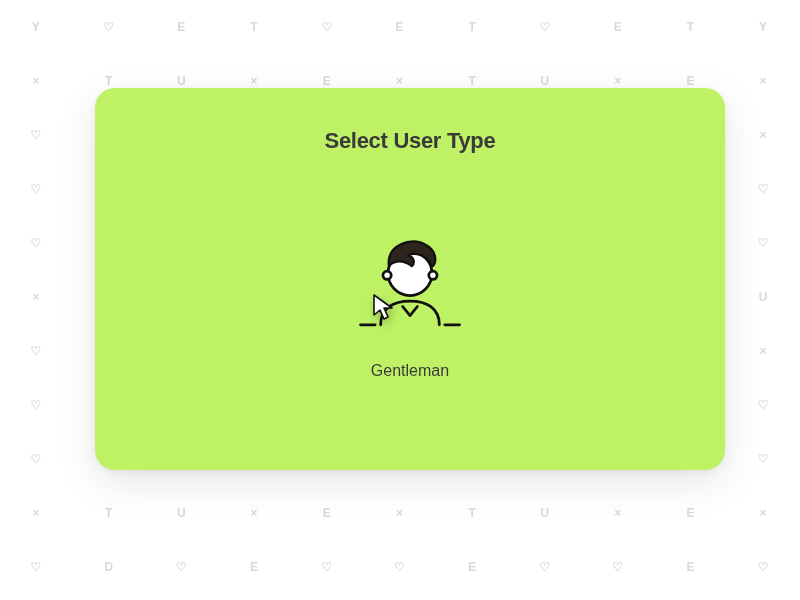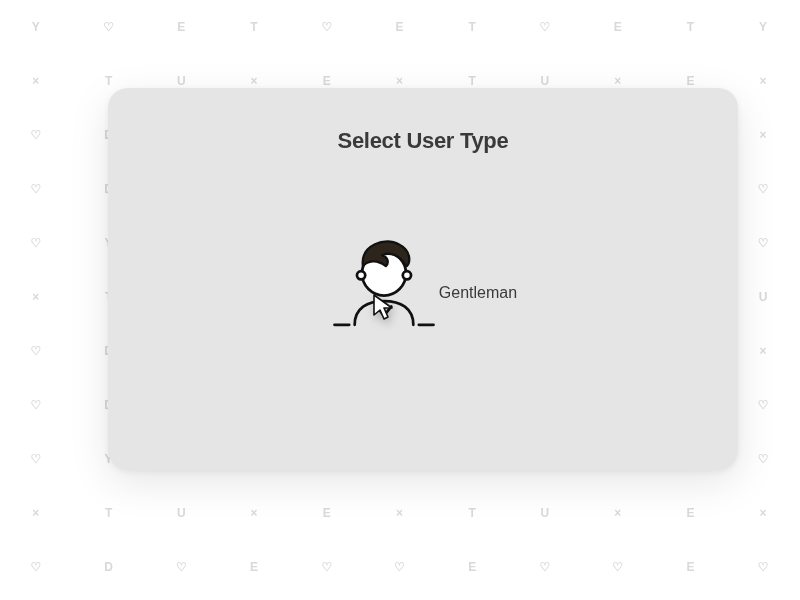--- a/index.html
+++ b/index.html
@@ -17,42 +17,42 @@
     color: #d9d9d9;
     font-weight: 700;
     font-size: 12px;
     letter-spacing: 1px;
   }
   .bg span {
     display: flex; align-items: center; justify-content: center;
   }
   .card {
     position: absolute;
-    left: 108px; top: 88px;
+    left: 95px; top: 88px;
     width: 630px; height: 382px;
-    background: #e5e5e5;
+    background: #bef264;
     border-radius: 20px;
     box-shadow: 0 12px 40px rgba(0,0,0,0.10), 0 2px 6px rgba(0,0,0,0.06);
     padding: 40px 40px 30px;
   }
   .title {
     text-align: center;
     font-size: 22px;
     font-weight: 800;
     color: #3a3a3a;
     letter-spacing: -0.3px;
   }
   .options {
     display: flex;
     justify-content: space-around;
     align-items: flex-end;
     margin-top: 70px;
   }
   .option {
-    display: flex; flex-direction: row; align-items: center;
+    display: flex; flex-direction: column; align-items: center;
     cursor: pointer;
     user-select: none;
   }
   .option .icon-wrap { height: 110px; display:flex; align-items:flex-end; }
   .option .label {
     margin-top: 28px;
     font-size: 16px;
     color: #3a3a3a;
     font-weight: 500;
   }

